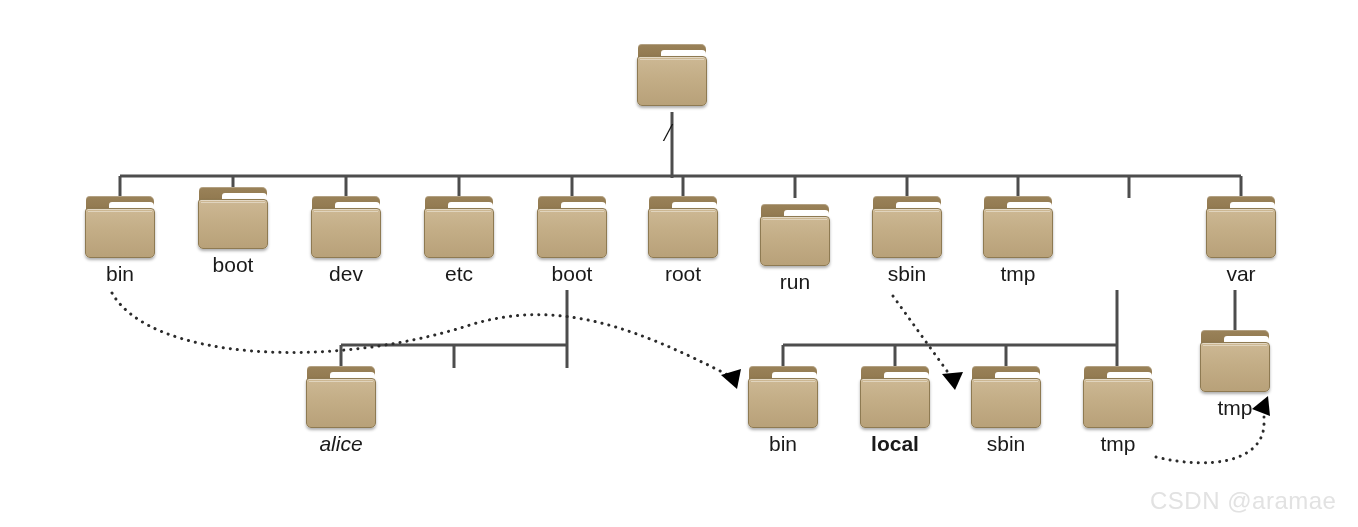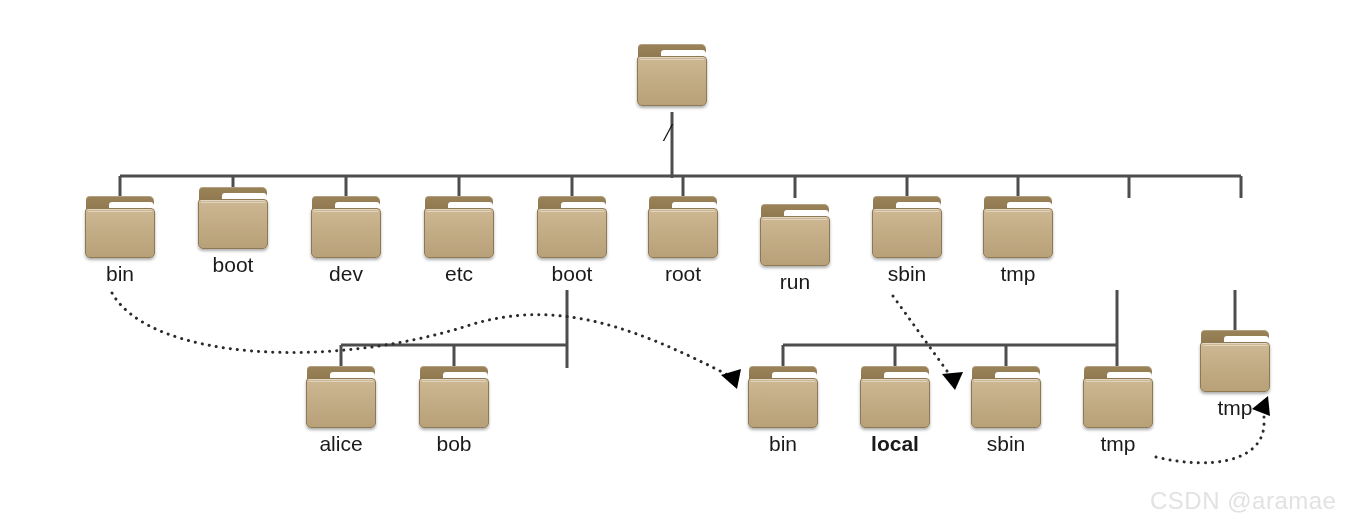--- a/index.html
+++ b/index.html
@@ -224,35 +224,35 @@
     </div>
     <div class="label">sbin</div>
   </div>
   <div class="node" style="left:975px; top:196px;">
     <div class="folder">
       <div class="tab"></div>
       <div class="front"></div>
     </div>
     <div class="label">tmp</div>
   </div>
-
-  <div class="node" style="left:298px; top:366px;">
+  <div class="node" style="left:1198px; top:196px;">
+    <div class="folder">
+      <div class="tab"></div>
+      <div class="front"></div>
+    </div>
+    <div class="label">var</div>
+  </div>
+
+  <div class="node" style="left:298px; top:366px;font-style:italic;">
     <div class="folder">
       <div class="tab"></div>
       <div class="front"></div>
     </div>
     <div class="label">alice</div>
   </div>
-  <div class="node" style="left:411px; top:366px;">
-    <div class="folder">
-      <div class="tab"></div>
-      <div class="front"></div>
-    </div>
-    <div class="label">bob</div>
-  </div>
 
   <div class="node" style="left:740px; top:366px;">
     <div class="folder">
       <div class="tab"></div>
       <div class="front"></div>
     </div>
     <div class="label">bin</div>
   </div>
   <div class="node" style="left:852px; top:366px;font-weight:bold;">
     <div class="folder">

